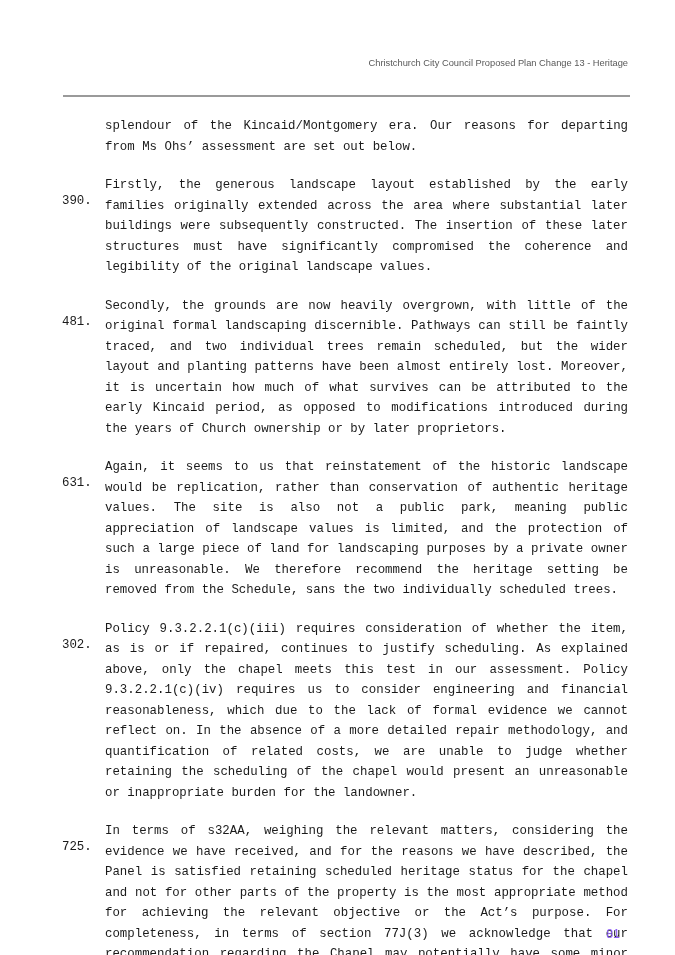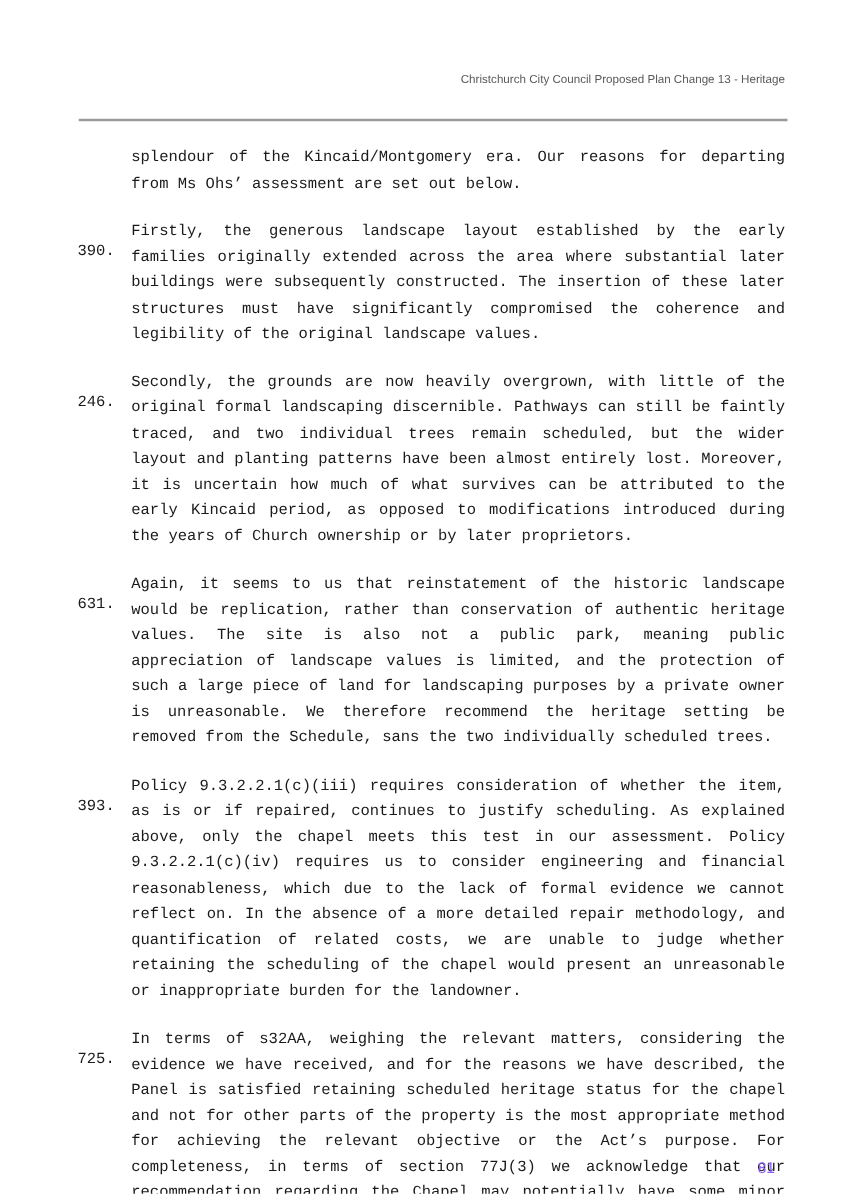--- a/index.html
+++ b/index.html
@@ -26,29 +26,29 @@
 <div class="body">
   <p class="para">
     <span class="num"></span>
     <span>splendour of the Kincaid/Montgomery era. Our reasons for departing from Ms Ohs’ assessment are set out below.</span>
   </p>
   <p class="para">
     <span class="num">390.</span>
     <span>Firstly, the generous landscape layout established by the early families originally extended across the area where substantial later buildings were subsequently constructed. The insertion of these later structures must have significantly compromised the coherence and legibility of the original landscape values.</span>
   </p>
   <p class="para">
-    <span class="num">246.</span>
+    <span class="num">481.</span>
     <span>Secondly, the grounds are now heavily overgrown, with little of the original formal landscaping discernible. Pathways can still be faintly traced, and two individual trees remain scheduled, but the wider layout and planting patterns have been almost entirely lost. Moreover, it is uncertain how much of what survives can be attributed to the early Kincaid period, as opposed to modifications introduced during the years of Church ownership or by later proprietors.</span>
   </p>
   <p class="para">
     <span class="num">631.</span>
     <span>Again, it seems to us that reinstatement of the historic landscape would be replication, rather than conservation of authentic heritage values. The site is also not a public park, meaning public appreciation of landscape values is limited, and the protection of such a large piece of land for landscaping purposes by a private owner is unreasonable. We therefore recommend the heritage setting be removed from the Schedule, sans the two individually scheduled trees.</span>
   </p>
   <p class="para">
-    <span class="num">393.</span>
+    <span class="num">302.</span>
     <span>Policy 9.3.2.2.1(c)(iii) requires consideration of whether the item, as is or if repaired, continues to justify scheduling. As explained above, only the chapel meets this test in our assessment. Policy 9.3.2.2.1(c)(iv) requires us to consider engineering and financial reasonableness, which due to the lack of formal evidence we cannot reflect on.  In the absence of a more detailed repair methodology, and quantification of related costs, we are unable to judge whether retaining the scheduling of the chapel would present an unreasonable or inappropriate burden for the landowner.</span>
   </p>
   <p class="para">
     <span class="num">725.</span>
     <span>In terms of s32AA, weighing the relevant matters, considering the evidence we have received, and for the reasons we have described, the Panel is satisfied retaining scheduled heritage status for the chapel and not for other parts of the property is the most appropriate method for achieving the relevant objective or the Act’s purpose.  For completeness, in terms of section 77J(3) we acknowledge that our recommendation regarding the Chapel may potentially have some minor impact on development capacity of the site. We received little evidence on this. However, our recommendation, if accepted, will provide for greater development opportunity than the scheduling proposed.</span>
   </p>
 </div>
 
 <div class="page-number">81</div>
 

